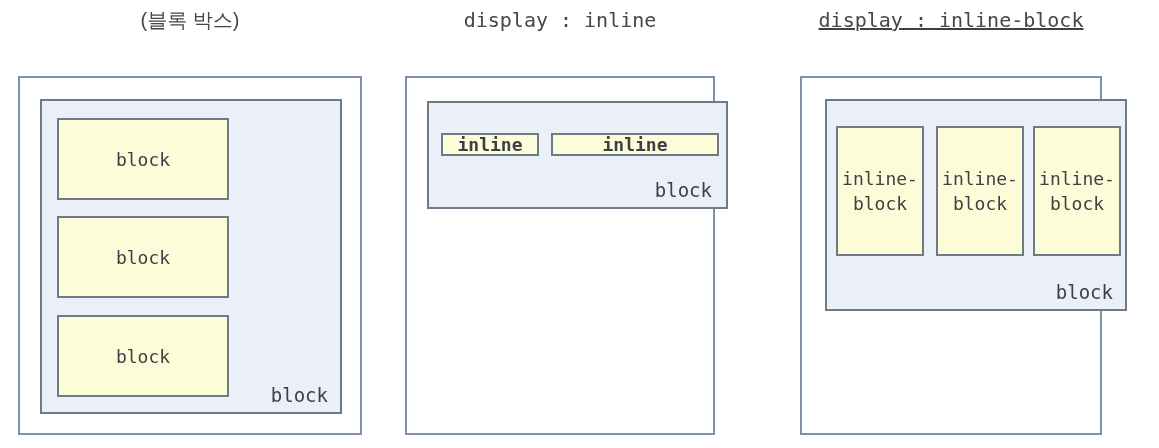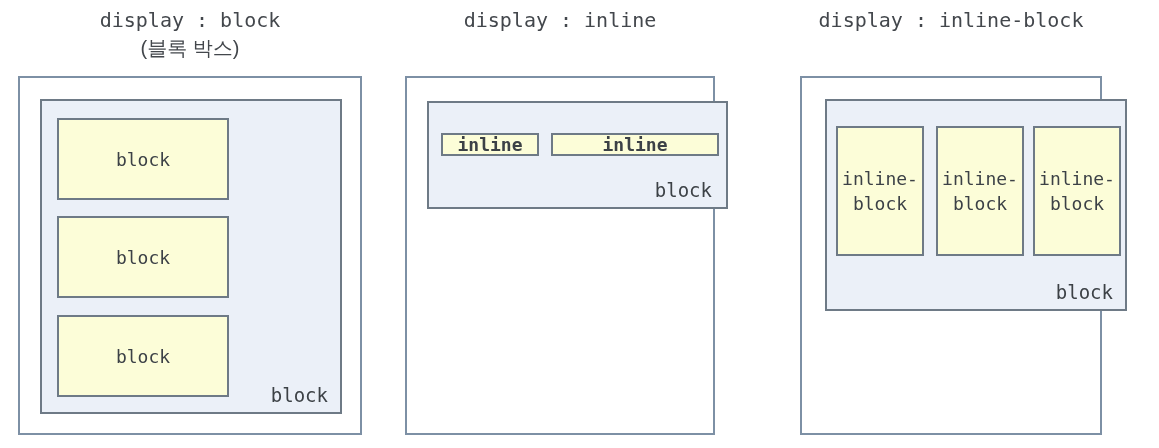--- a/index.html
+++ b/index.html
@@ -17,21 +17,21 @@
     width: 1159px;
     height: 448px;
     background: var(--page_bg);
     overflow: hidden;
     font-family: "DejaVu Sans Mono", monospace;
     color: var(--text);
   }
   .panel { position: absolute; top: 6px; }
   .p1 { left: 18px;  width: 344px; }
   .p2 { left: 405px; width: 310px; }
-  .p3 { left: 800px; width: 302px; }
+  .p3 { left: 800px; width: 302px; text-decoration: underline; }
 
   .title { text-align: center; height: 56px; }
   .title .code {
     font-family: "DejaVu Sans Mono", monospace;
     font-size: 20px;
     line-height: 28px;
     color: #43474c;
     white-space: nowrap;
   }
   .title .kr {
@@ -95,21 +95,20 @@
   .p2 .blabel { right: 14px; bottom: 6px; }
   .p3 .blabel { right: 12px; bottom: 6px; }
 </style>
 </head>
 <body>
 
 <div class="stage">
 
   <section class="panel p1">
     <div class="title">
-      <div class="code">display : block</div>
       <div class="kr">(블록 박스)</div>
     </div>
     <div class="outer">
       <div class="blockbox">
         <div class="item n0">block</div>
         <div class="item n1">block</div>
         <div class="item n2">block</div>
         <div class="blabel">block</div>
       </div>
     </div>

